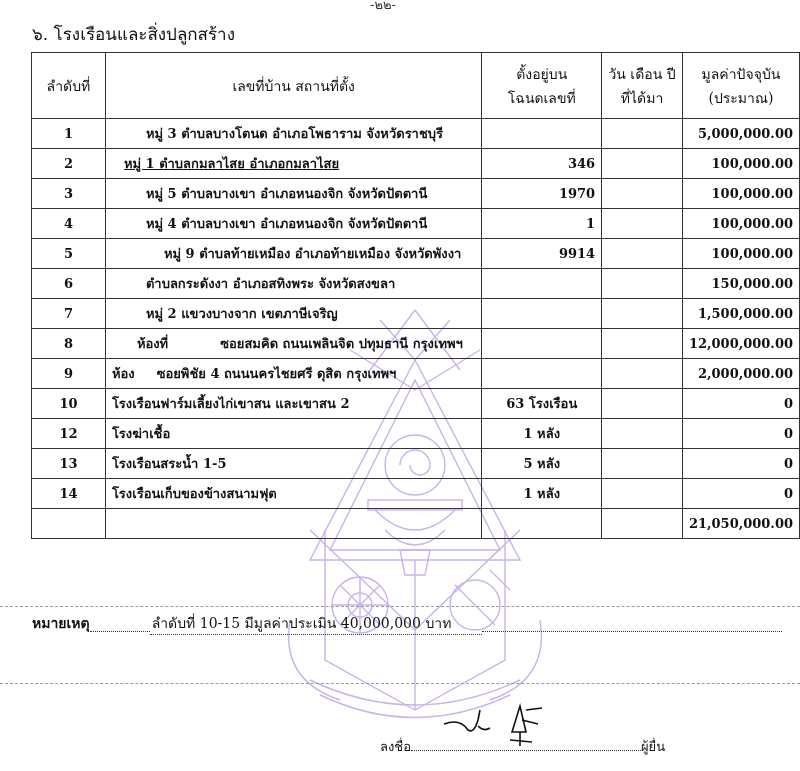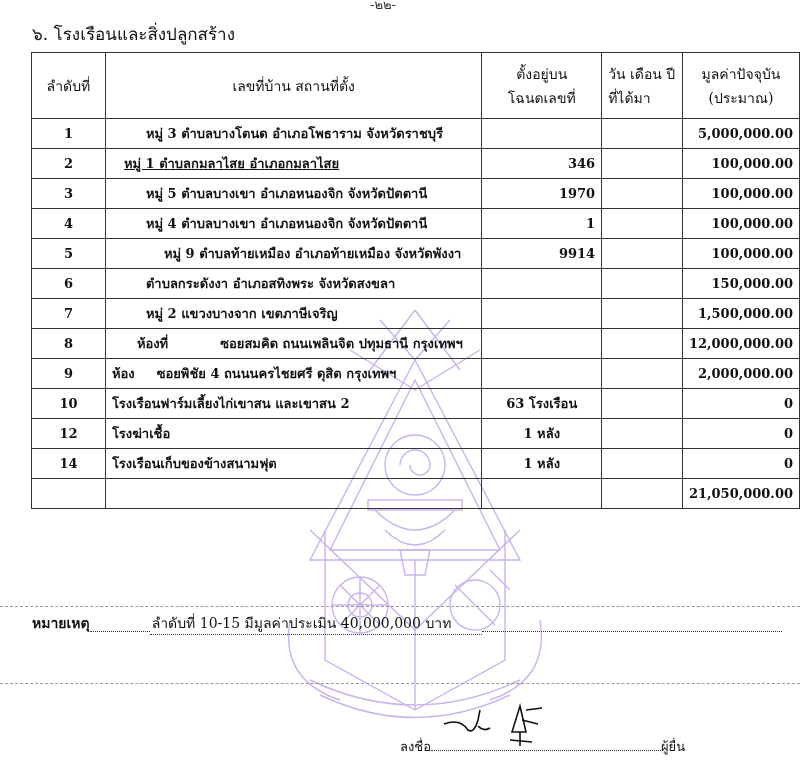--- a/index.html
+++ b/index.html
@@ -16,21 +16,21 @@
   .c-addr { width:378px; text-align:left; font-weight:bold; white-space:nowrap; overflow:hidden; }
   .c-deed { width:128px; text-align:right; font-weight:bold; }
   .c-date { width:85px; }
   .c-val { width:102px; text-align:right; font-weight:bold; white-space:nowrap;margin-top:48px; }
   .c-deed.units { text-align:center; }
   .dash-line { position:absolute; left:0; width:800px; border-top:1px dashed #9a9a9a; }
   .note { position:absolute; left:32px; top:612px; font-size:14px; }
   .note-label { font-weight:bold; }
   .note-dots { display:inline-block; border-bottom:1px dotted #333; }
   .note-text { display:inline-block; width:330px; border-bottom:1px dotted #333; padding-left:2px; }
-  .signature-line { position:absolute; left:400px; top:736px; font-size:13px; }
+  .signature-line { position:absolute; left:380px; top:736px; font-size:13px; }
   .sig-dots { display:inline-block; width:230px; border-bottom:1px dotted #333; height:12px; vertical-align:baseline; }
   .signature { position:absolute; left:440px; top:702px; width:110px; height:45px; }
   .indent1 { padding-left:40px !important; }
   .indent2 { padding-left:18px !important;text-decoration:underline; }
   .indent4 { padding-left:40px !important; }
   .indent5 { padding-left:58px !important; }
   .indent7 { padding-left:40px !important; }
 </style>
 </head>
 <body>
@@ -59,21 +59,21 @@
 
 <table class="assets">
   <thead>
     <tr>
       <th class="c-no" style="font-weight:normal">ลำดับที่</th>
       <th class="c-addr" style="text-align:center;font-weight:normal">เลขที่บ้าน  สถานที่ตั้ง</th>
       <th class="c-deed" style="text-align:center;font-weight:normal">
         <div>ตั้งอยู่บน</div>
         <div>โฉนดเลขที่</div>
       </th>
-      <th class="c-date" style="text-align:left">
+      <th class="c-date" style="text-align:center">
         <div>วัน  เดือน  ปี</div>
         <div>ที่ได้มา</div>
       </th>
       <th class="c-val" style="text-align:center;font-weight:normal">
         <div>มูลค่าปัจจุบัน</div>
         <div>(ประมาณ)</div>
       </th>
     </tr>
   </thead>
   <tbody>
@@ -148,20 +148,27 @@
       <td class="c-val">0</td>
     </tr>
     <tr>
       <td class="c-no">12</td>
       <td class="c-addr">โรงฆ่าเชื้อ</td>
       <td class="c-deed units">1 หลัง</td>
       <td class="c-date"></td>
       <td class="c-val">0</td>
     </tr>
     <tr>
+      <td class="c-no">13</td>
+      <td class="c-addr">โรงเรือนสระน้ำ 1-5</td>
+      <td class="c-deed units">5 หลัง</td>
+      <td class="c-date"></td>
+      <td class="c-val">0</td>
+    </tr>
+    <tr>
       <td class="c-no">14</td>
       <td class="c-addr">โรงเรือนเก็บของข้างสนามฟุต</td>
       <td class="c-deed units">1 หลัง</td>
       <td class="c-date"></td>
       <td class="c-val">0</td>
     </tr>
     <tr>
       <td class="c-no"></td>
       <td class="c-addr"></td>
       <td class="c-deed"></td>

